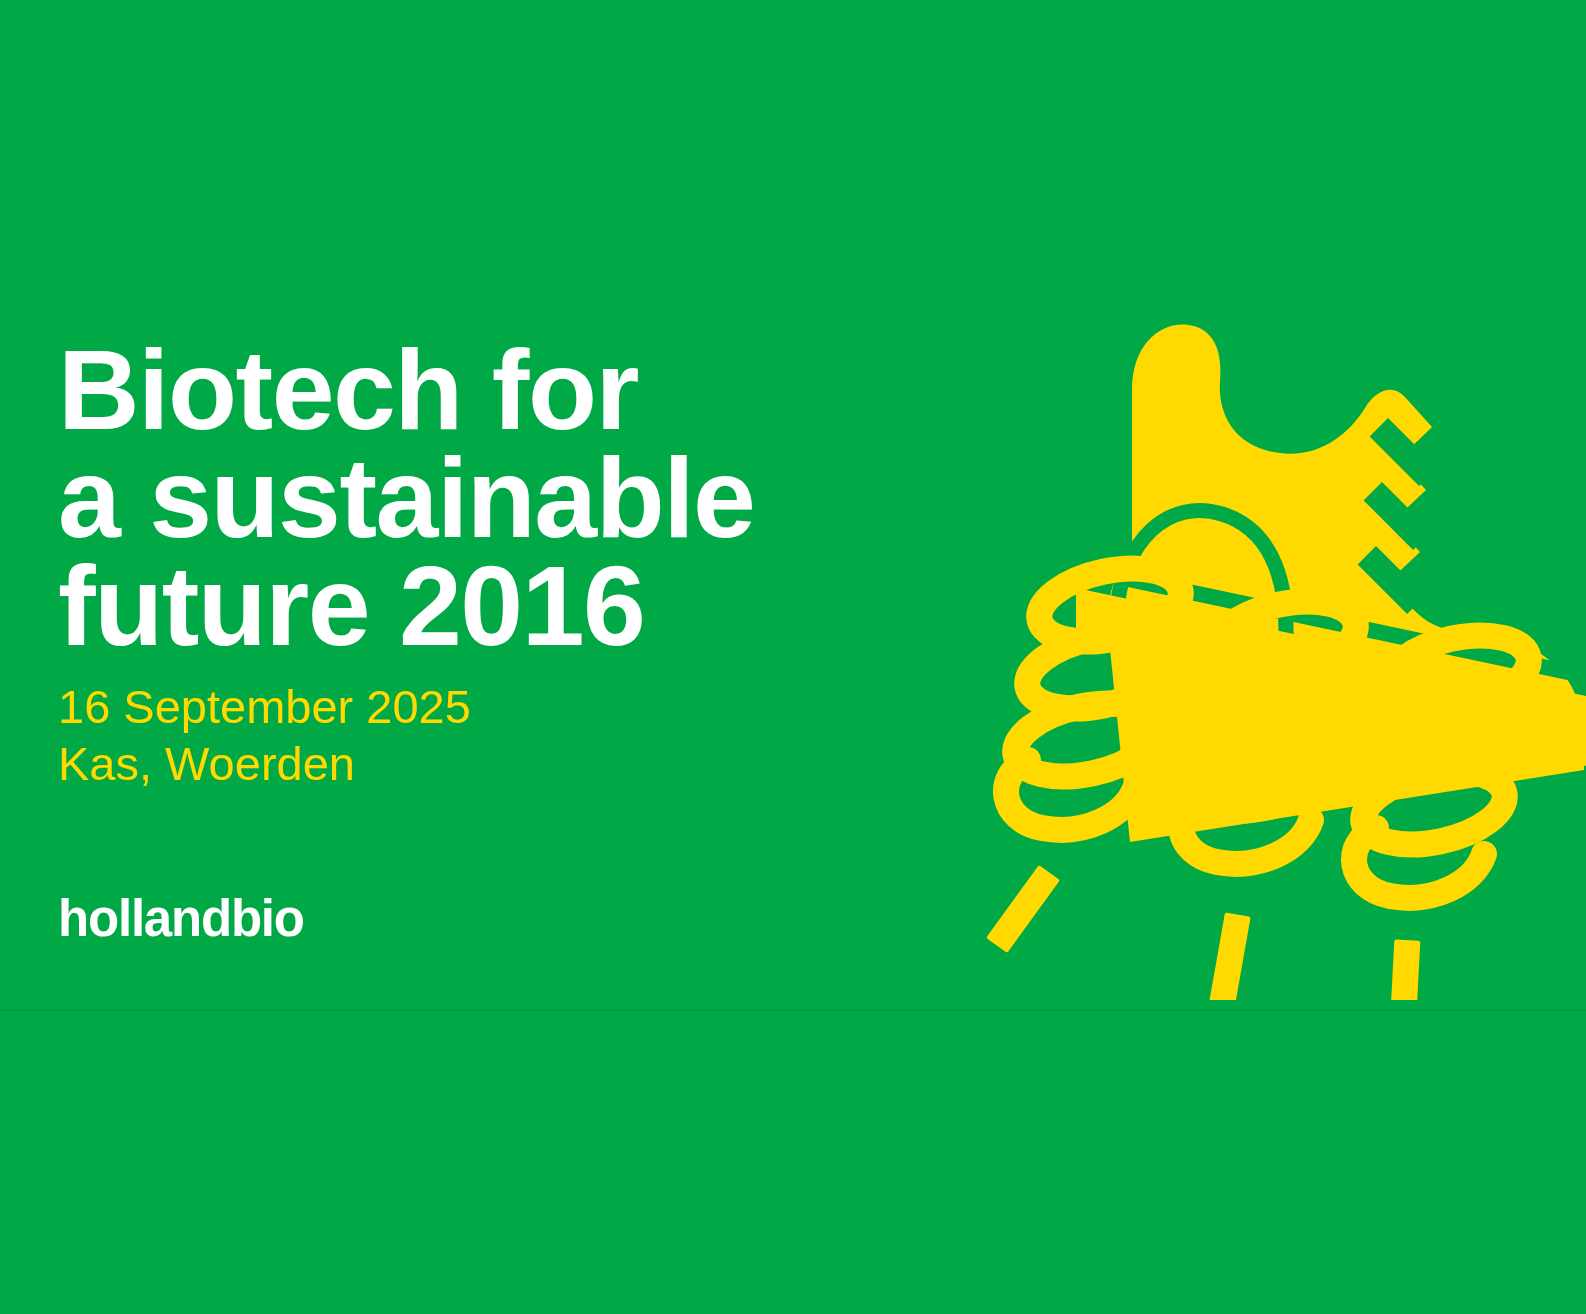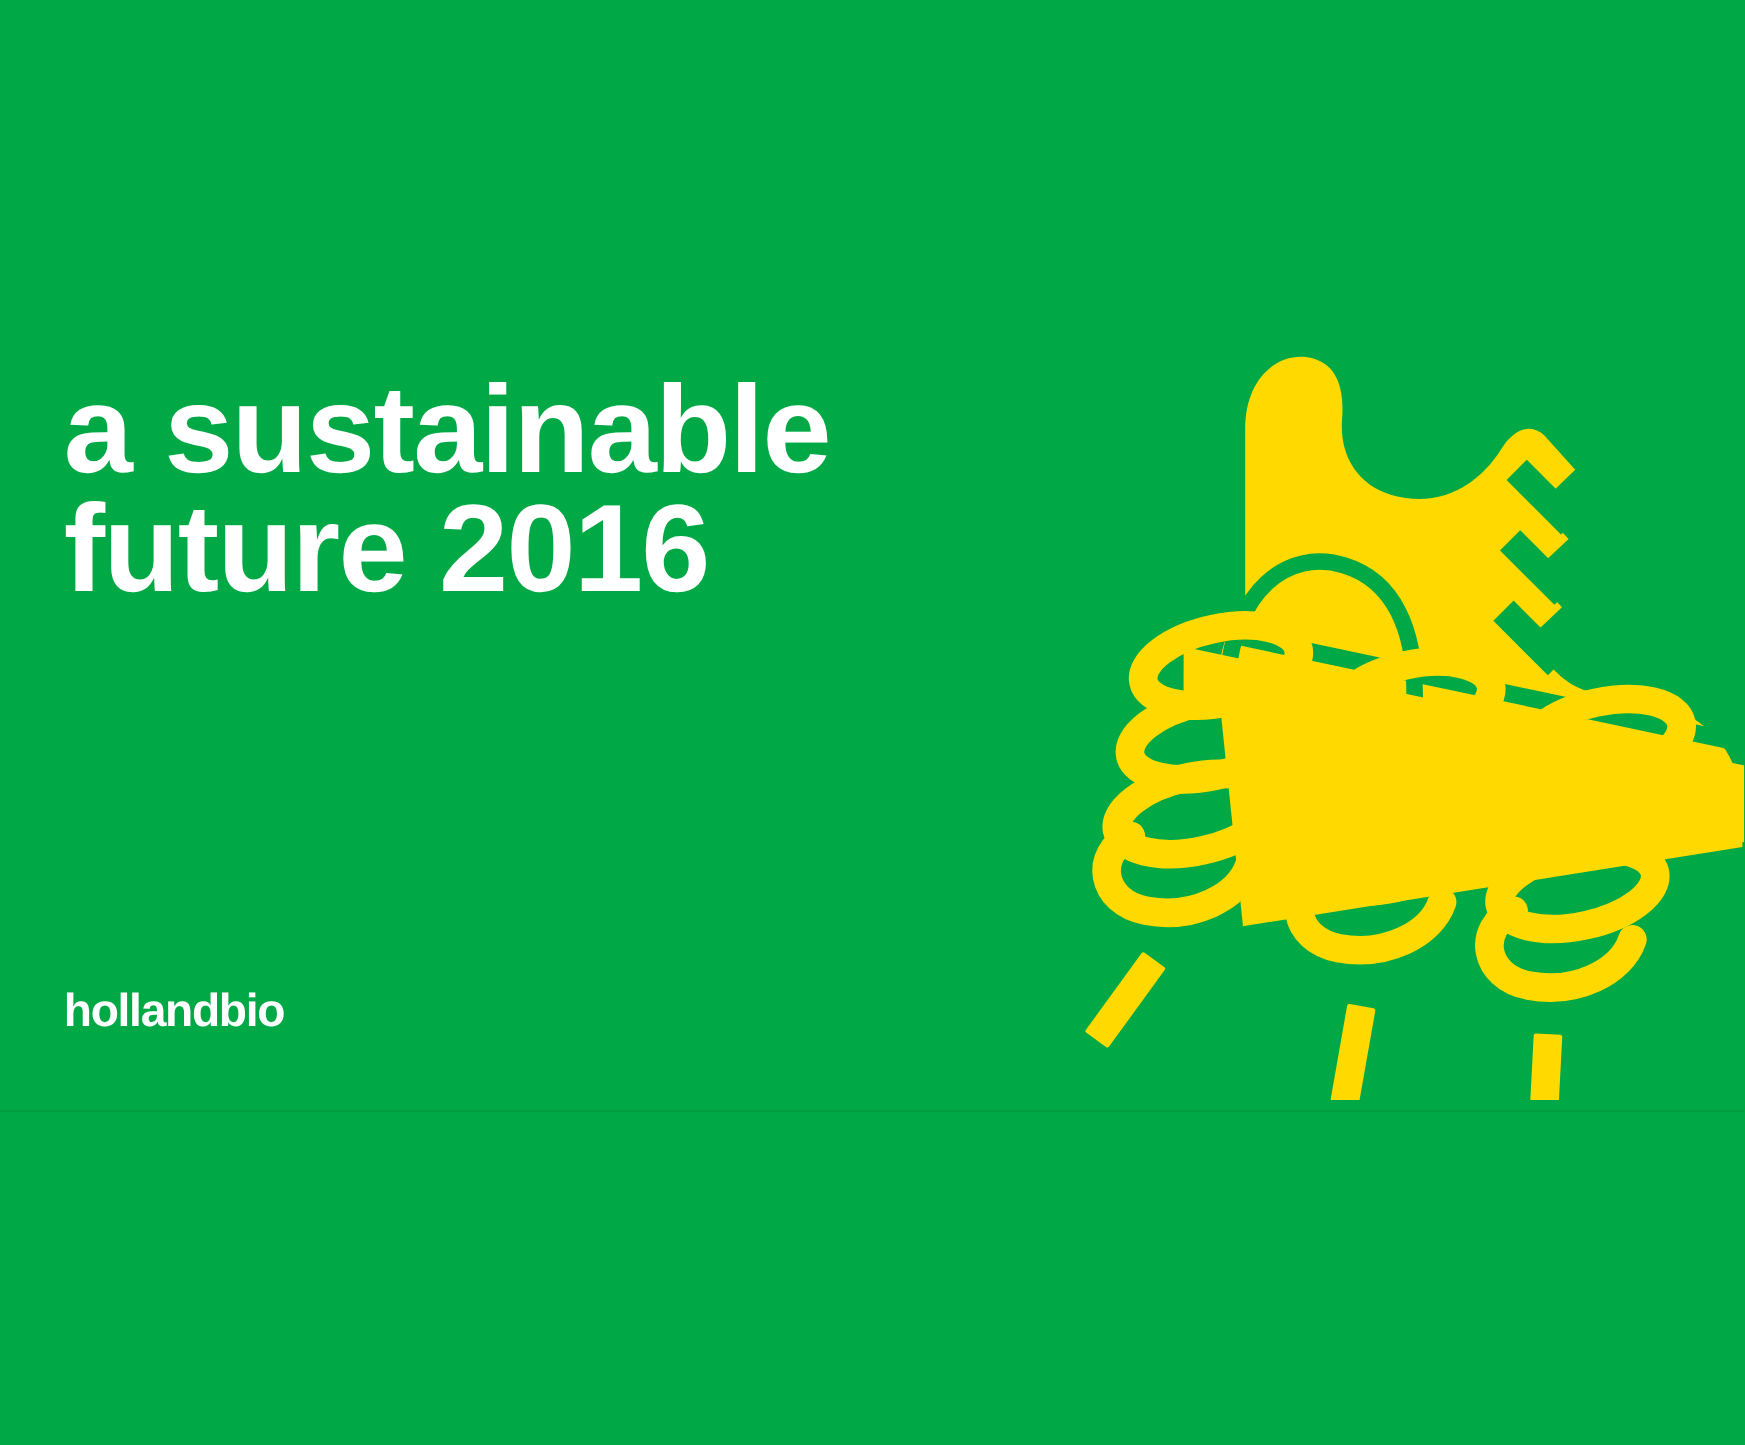--- a/index.html
+++ b/index.html
@@ -81,21 +81,21 @@
   }
   #meta .ln { display: block; white-space: nowrap; }
 
   #logo {
     position: absolute;
     left: 58px;
     top: 891px;
     color: #ffffff;
     font-family: "Liberation Sans", sans-serif;
     font-weight: 700;
-    font-size: 42px;
+    font-size: 51px;
     letter-spacing: -1.2px;
     line-height: 56px;
   }
 
   
   #artwork {
     position: absolute;
     left: 980px;
     top: 300px;
     width: 606px;
@@ -194,25 +194,30 @@
             <rect x="237" y="614" width="26" height="90" rx="2" transform="rotate(10 250 659)"></rect>
             <rect x="412" y="640" width="26" height="90" rx="2" transform="rotate(3 425 685)"></rect>
           </g>
 
         </g>
       </svg>
     </div>
 
     <div id="text-col">
       <h1 class="headline">
+        <span class="ln">Biotech for</span>
         <span class="ln">a sustainable</span>
         <span class="ln">future 2016</span>
       </h1>
     </div>
 
+    <div id="meta">
+      <span class="ln">16 September 2025</span>
+      <span class="ln">Kas, Woerden</span>
+    </div>
 
     <div id="logo">hollandbio</div>
 
   </div>
 
   <div id="divider"></div>
   <div id="footer-band"></div>
 
 </div>
 

